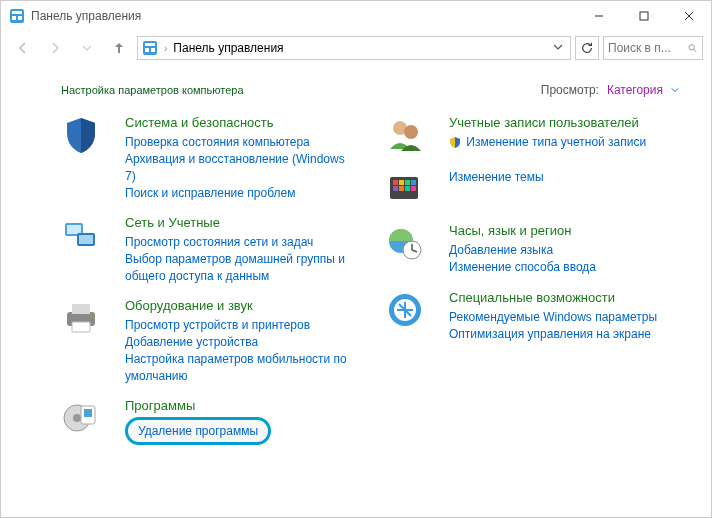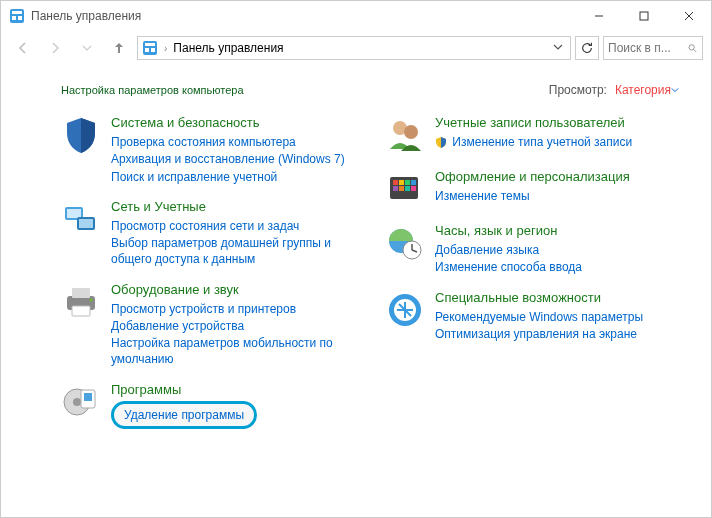--- a/index.html
+++ b/index.html
@@ -19,24 +19,24 @@
   .addr .spacer { flex: 1; }
   .addr .dd { color: #555; width: 16px; text-align: center; }
   .refresh { width: 24px; height: 24px; border: 1px solid #ccc; display: flex; align-items: center; justify-content: center; color: #333; }
   .search { width: 100px; height: 24px; border: 1px solid #ccc; display: flex; align-items: center; padding: 0 4px; color: #888; }
   .search input { border: none; outline: none; width: 100%; font-size: 12px; color: #333; }
   .content { padding: 18px 32px 10px 60px; height: calc(518px - 30px - 34px); overflow: hidden; }
   .header-row { display: flex; justify-content: space-between; align-items: center; margin-bottom: 18px; }
   .page-title { color: #0b5f1b; font-size: 11px; font-weight: 400; }
   .view-by { display: flex; align-items: center; gap: 8px; font-size: 12px; }
   .view-by .lbl { color: #555; }
-  .view-by .val { color: #ef4444; display: flex; align-items: center; gap: 0; }
+  .view-by .val { color: #a21caf; display: flex; align-items: center; gap: 8px; }
   .grid { display: flex; gap: 30px; }
   .col { flex: 1; display: flex; flex-direction: column; gap: 14px; }
-  .cat { display: flex; gap: 10px; }
+  .cat { display: flex; gap: 24px; }
   .cat-icon { width: 40px; height: 40px; flex-shrink: 0; }
   .cat-body { display: flex; flex-direction: column; gap: 1px; }
   .cat-title { color: #1a7a1a; font-size: 13px; line-height: 1.25; margin-bottom: 2px; }
   .cat-link { color: #0066cc; font-size: 12px; line-height: 1.35; }
   .shield { width: 12px; height: 12px; display: inline-block; vertical-align: -2px; margin-right: 2px; }
   .highlight { border: 3px solid #00a0d2; border-radius: 14px; padding: 3px 10px; display: inline-block; background: rgba(0,0,0,0.03); }
   .cp16 { display:inline-block; }
 </style>
 </head>
 <body>
@@ -144,21 +144,21 @@
         <span class="cat-icon">
           <svg width="40" height="40" viewBox="0 0 40 40">
               <path d="M20 3 L34 8 L34 18 C34 28 28 35 20 38 C12 35 6 28 6 18 L6 8 Z" fill="#2f6fb7"></path>
               <path d="M20 3 L34 8 L34 18 C34 28 28 35 20 38 Z" fill="#1e4f8f"></path>
             </svg>
         </span>
         <div class="cat-body">
           <a class="cat-title">Система и безопасность</a>
           <a class="cat-link">Проверка состояния компьютера</a>
           <a class="cat-link">Архивация и восстановление (Windows 7)</a>
-          <a class="cat-link">Поиск и исправление учетной</a>
+          <a class="cat-link">Поиск и исправление проблем</a>
         </div>
       </div>
 
       <div class="cat">
         <span class="cat-icon">
           <svg width="40" height="40" viewBox="0 0 40 40">
               <rect x="4" y="8" width="18" height="13" rx="2" fill="#4aa3df"></rect>
               <rect x="6" y="10" width="14" height="9" fill="#cfeaff"></rect>
               <rect x="16" y="18" width="18" height="13" rx="2" fill="#2c7cb8"></rect>
               <rect x="18" y="20" width="14" height="9" fill="#a7d4f0"></rect>
@@ -238,21 +238,20 @@
               <rect x="14" y="11" width="5" height="5" fill="#f1c40f"></rect>
               <rect x="20" y="11" width="5" height="5" fill="#2ecc71"></rect>
               <rect x="26" y="11" width="5" height="5" fill="#3498db"></rect>
               <rect x="8" y="17" width="5" height="5" fill="#9b59b6"></rect>
               <rect x="14" y="17" width="5" height="5" fill="#e67e22"></rect>
               <rect x="20" y="17" width="5" height="5" fill="#1abc9c"></rect>
               <rect x="26" y="17" width="5" height="5" fill="#e84393"></rect>
             </svg>
         </span>
         <div class="cat-body">
-          <a class="cat-title">Оформление и персонализация</a>
           <a class="cat-link">Изменение темы</a>
         </div>
       </div>
 
       <div class="cat">
         <span class="cat-icon">
           <svg width="40" height="40" viewBox="0 0 40 40">
               <circle cx="16" cy="18" r="12" fill="#4aa3df"></circle>
               <path d="M4 18 A12 12 0 0 1 28 18" fill="#7ec46b"></path>
               <circle cx="27" cy="27" r="9" fill="#fff" stroke="#888"></circle>

